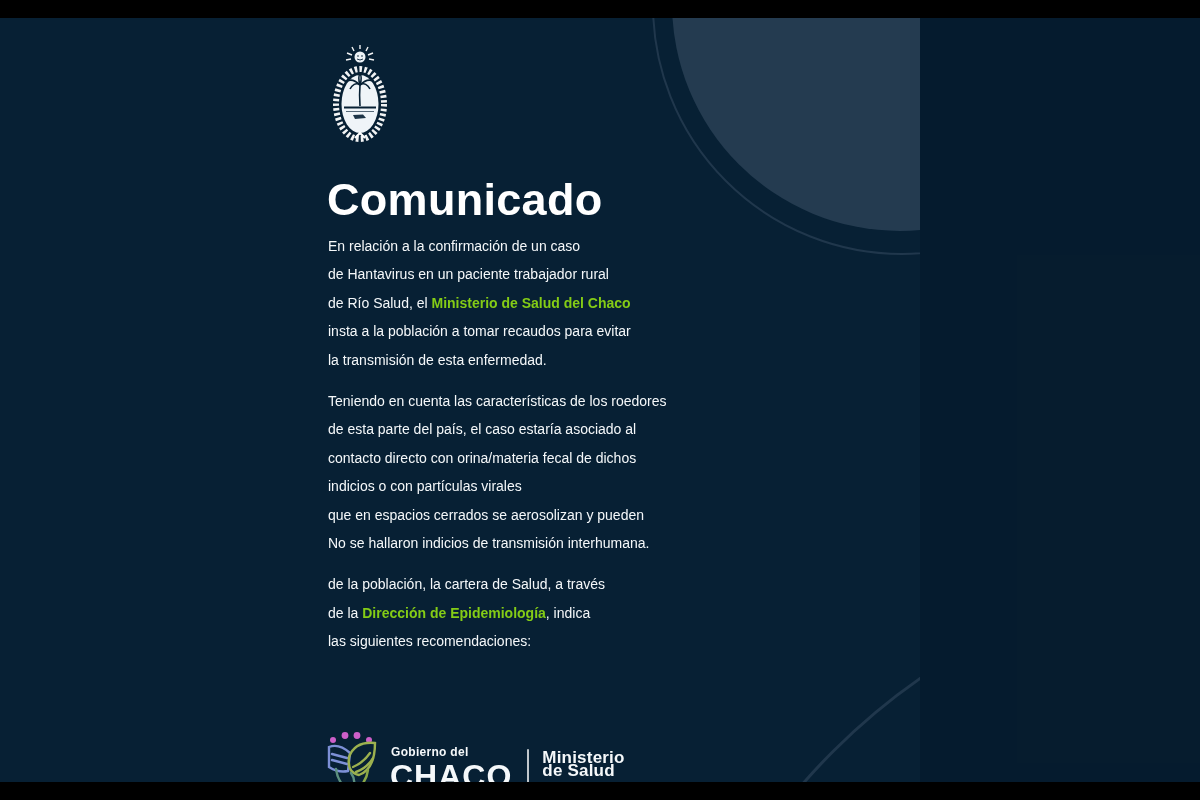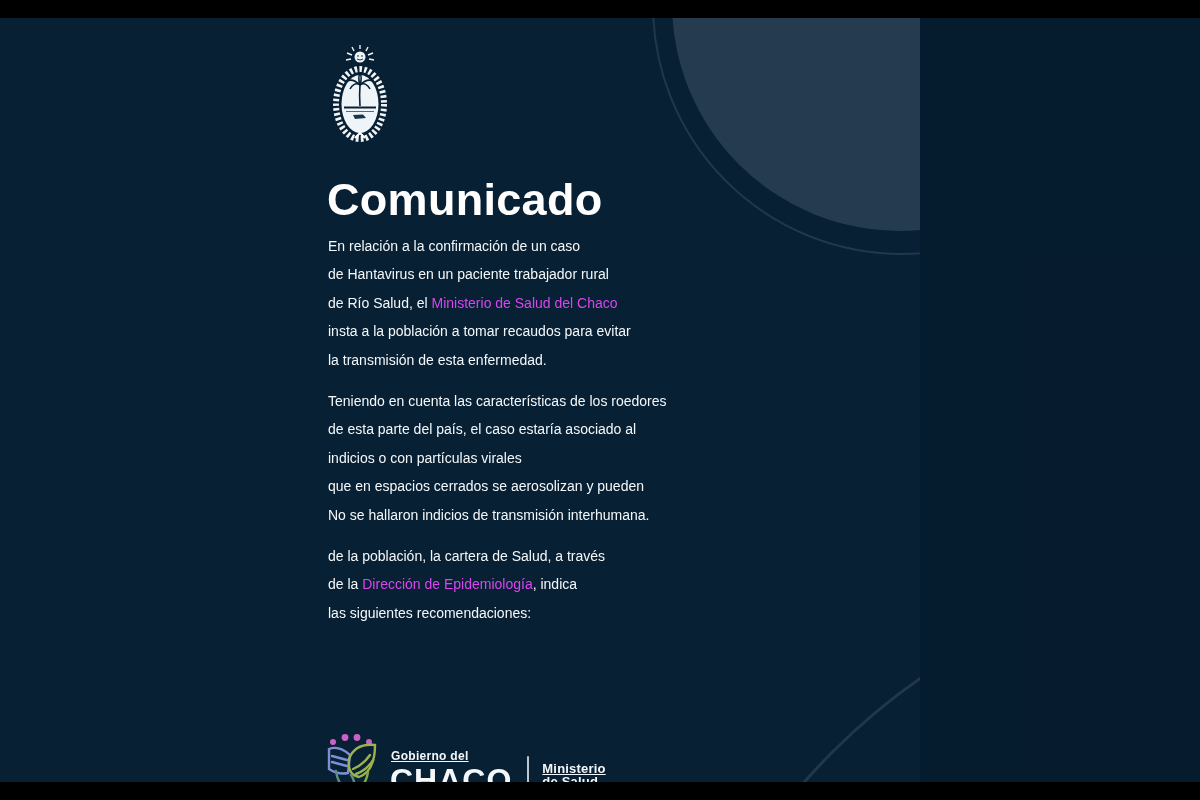--- a/index.html
+++ b/index.html
@@ -31,34 +31,34 @@
   .title{
     position:absolute;left:327px;top:156px;
     font-size:45px;font-weight:700;letter-spacing:0.3px;color:#FFFFFF;
   }
   .body-text{
     position:absolute;left:328px;top:214px;width:600px;
     font-size:14px;line-height:28.4px;font-weight:400;color:var(--text,#F5F8FA);
   }
   .body-text p{margin:0 0 13px 0;}
   .body-text .line{display:block;}
-  .body-text b{font-weight:400;color:#d946ef;}
+  .body-text b{font-weight:700;color:#84cc16;}
   .footer{
     position:absolute;left:324px;top:711px;height:70px;
-    display:flex;align-items:center;text-decoration:underline;
+    display:flex;align-items:flex-start;
   }
   .chaco-icon{width:56px;height:66px;flex:0 0 auto;}
   .brand{margin-left:10px;padding-top:17px;line-height:1;}
   .brand .gob{font-size:12px;font-weight:700;letter-spacing:0.3px;margin:0 0 2px 1px;}
   .brand .prov{font-size:32px;font-weight:700;letter-spacing:1px;margin:0;}
   .v-divider{
     width:2px;height:37px;background:rgba(255,255,255,0.75);
     margin:20px 13px 0 15px;border-radius:1px;flex:0 0 auto;
   }
-  .ministry{padding-top:23px;font-size:13px;font-weight:700;line-height:12.5px;letter-spacing:0.2px;}
+  .ministry{padding-top:23px;font-size:17px;font-weight:700;line-height:12.5px;letter-spacing:0.2px;}
 </style>
 </head>
 <body>
 
 <div class="canvas" style="--bg: #072034; --text: #F5F8FA; --circleFill: #243B50; --ring: #20374C;">
 
   <div class="right-band"></div>
   <div class="deco-clip">
     <div class="circle-ring-top"></div>
     <div class="circle-fill"></div>
@@ -109,20 +109,21 @@
       <p>
         <span class="line"><span>En relación a la confirmación de un caso</span></span>
         <span class="line"><span>de Hantavirus en un paciente trabajador rural</span></span>
         <span class="line"><span>de Río Salud, el </span><b>Ministerio de Salud del Chaco</b></span>
         <span class="line"><span>insta a la población a tomar recaudos para evitar</span></span>
         <span class="line"><span>la transmisión de esta enfermedad.</span></span>
       </p>
       <p>
         <span class="line"><span>Teniendo en cuenta las características de los roedores</span></span>
         <span class="line"><span>de esta parte del país, el caso estaría asociado al</span></span>
+        <span class="line"><span>contacto directo con orina/materia fecal de dichos</span></span>
         <span class="line"><span>indicios o con partículas virales</span></span>
         <span class="line"><span>que en espacios cerrados se aerosolizan y pueden</span></span>
         <span class="line"><span>No se hallaron indicios de transmisión interhumana.</span></span>
       </p>
       <p>
         <span class="line"><span>de la población, la cartera de Salud, a través</span></span>
         <span class="line"><span>de la </span><b>Dirección de Epidemiología</b><span>, indica</span></span>
         <span class="line"><span>las siguientes recomendaciones:</span></span>
       </p>
     </div>

